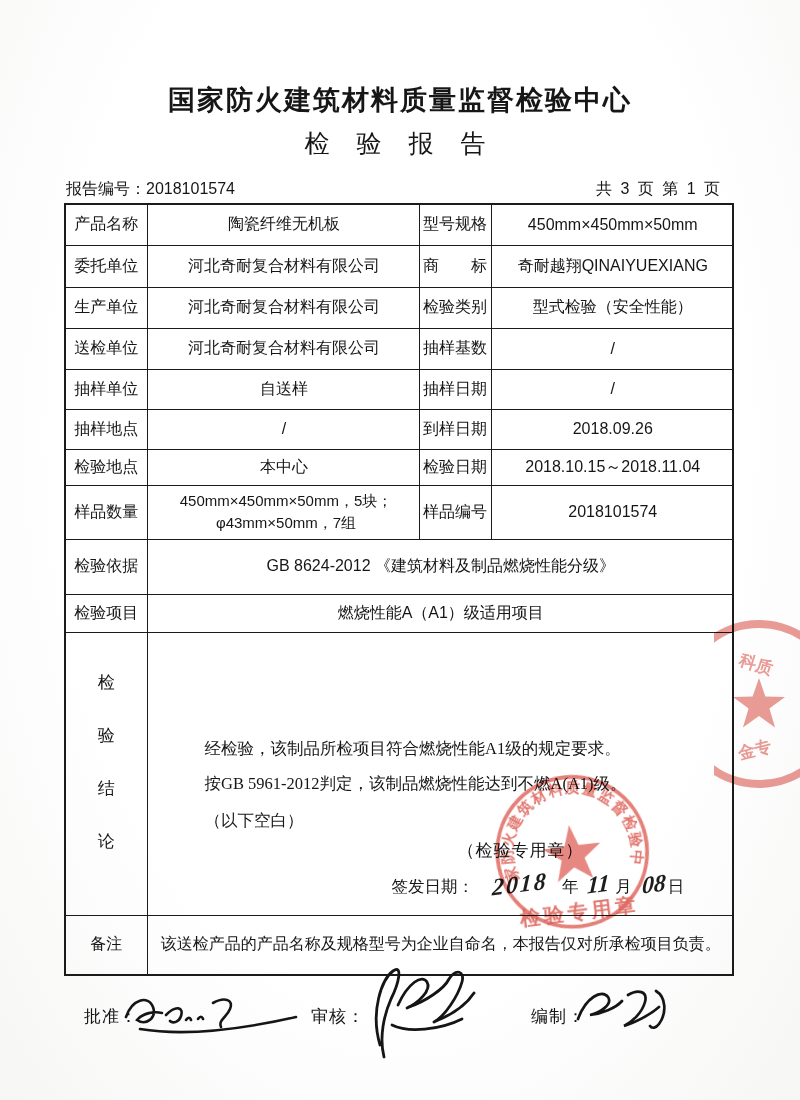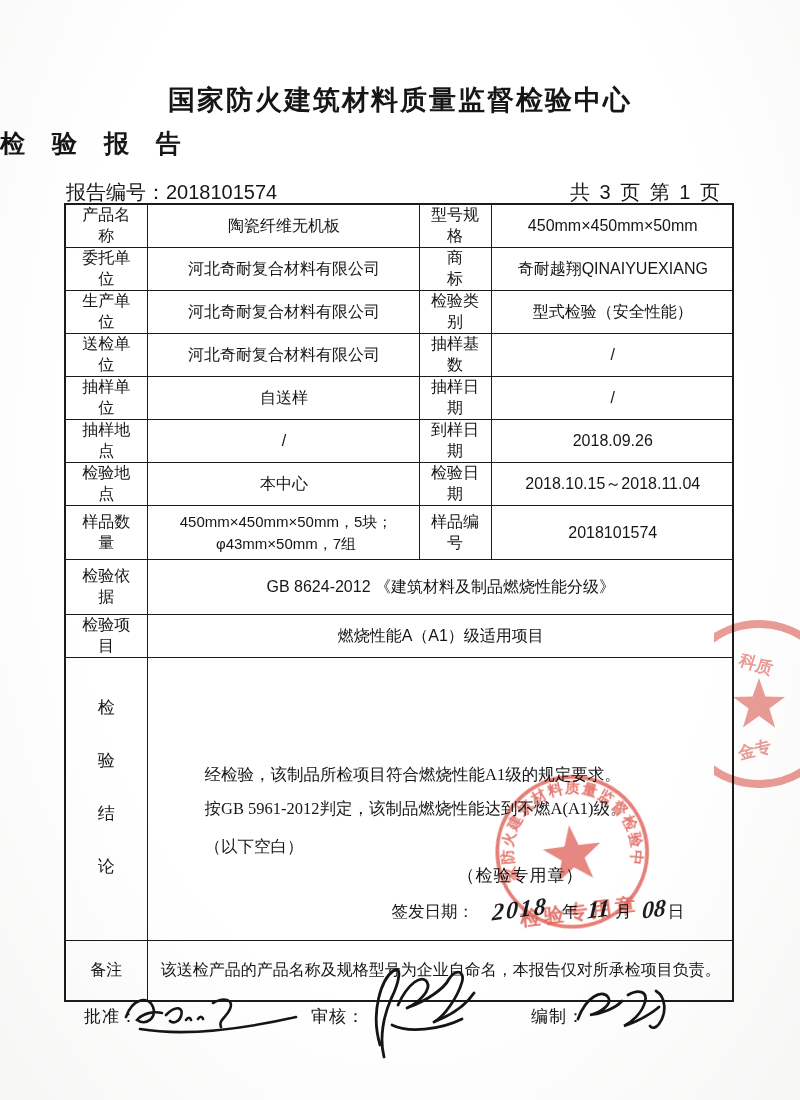--- a/index.html
+++ b/index.html
@@ -9,36 +9,36 @@
     position:relative; width:800px; height:1100px; margin:0 auto;
     background:#fdfdfd; overflow:hidden;
     background-image:radial-gradient(ellipse at 50% 40%, #ffffff 60%, #f6f6f5 100%);
   }
   .org-title {
     position:absolute; top:82px; left:0; width:100%;
     text-align:center; font-size:27px; font-weight:bold; letter-spacing:2px;
   }
   .doc-title {
     position:absolute; top:127px; left:0; width:100%;
-    font-size:25px; font-weight:bold; letter-spacing:10px;
+    text-align:center; font-size:25px; font-weight:normal; letter-spacing:10px;
   }
   .report-line {
     position:absolute; top:179px; left:64px; width:668px; height:22px;
-    font-size:20px;
+    font-size:16px;
   }
   .report-line .left { position:absolute; left:2px; top:0; }
   .report-line .right { position:absolute; right:10px; top:0; letter-spacing:2px; }
 
   table.report {
     position:absolute; left:64px; top:203px; width:668px;
     border-collapse:collapse; table-layout:fixed;
     border:2px solid #1b1b1b;
   }
   table.report td { border:1.5px solid #1b1b1b; font-size:16px; vertical-align:middle; }
-  td.lbl { text-align:center; padding:0 9px; }
+  td.lbl { text-align:center; padding:0 2px; }
   td.val { text-align:center; padding:2px 6px 2px 8px; }
   td.val.small { font-size:15px; line-height:1.45; padding-right:2px; }
   td.vert-lbl { text-align:center; vertical-align:middle; }
   .vert-stack { display:flex; flex-direction:column; align-items:center; gap:30px; transform:translateY(-12px); font-size:17px; }
   td.conc-cell { position:relative; vertical-align:top; padding:14px 10px 0 24px;font-family:Liberation Serif, serif; }
   .conc-line { text-indent:2em; font-size:16.5px; margin-top:9px; line-height:1.55; }
   .conc-blank { margin-top:12px; }
   .stamp-note { position:absolute; left:310px; top:206px; font-size:17px; letter-spacing:1px; }
   .issue-line { position:absolute; left:244px; top:238px; font-size:16.5px; white-space:nowrap; }
   .hw { display:inline-block; font-style:italic; font-size:24px; transform:rotate(-7deg) skewX(-10deg); font-weight:bold; letter-spacing:0px; color:#1d1d1d; }

